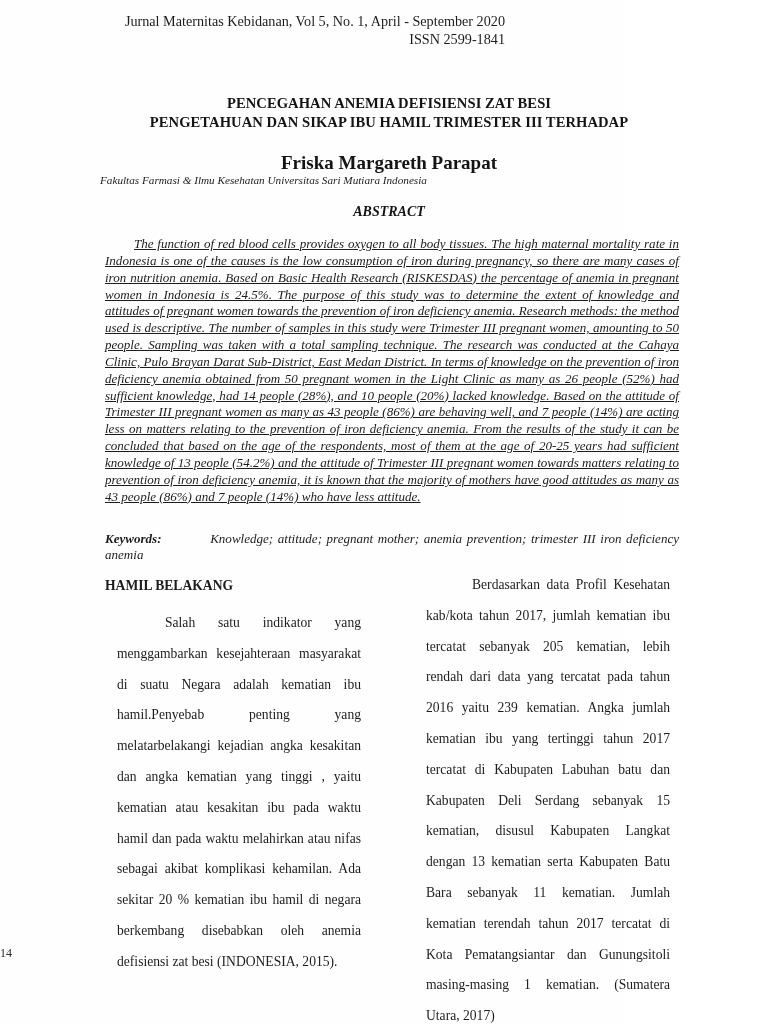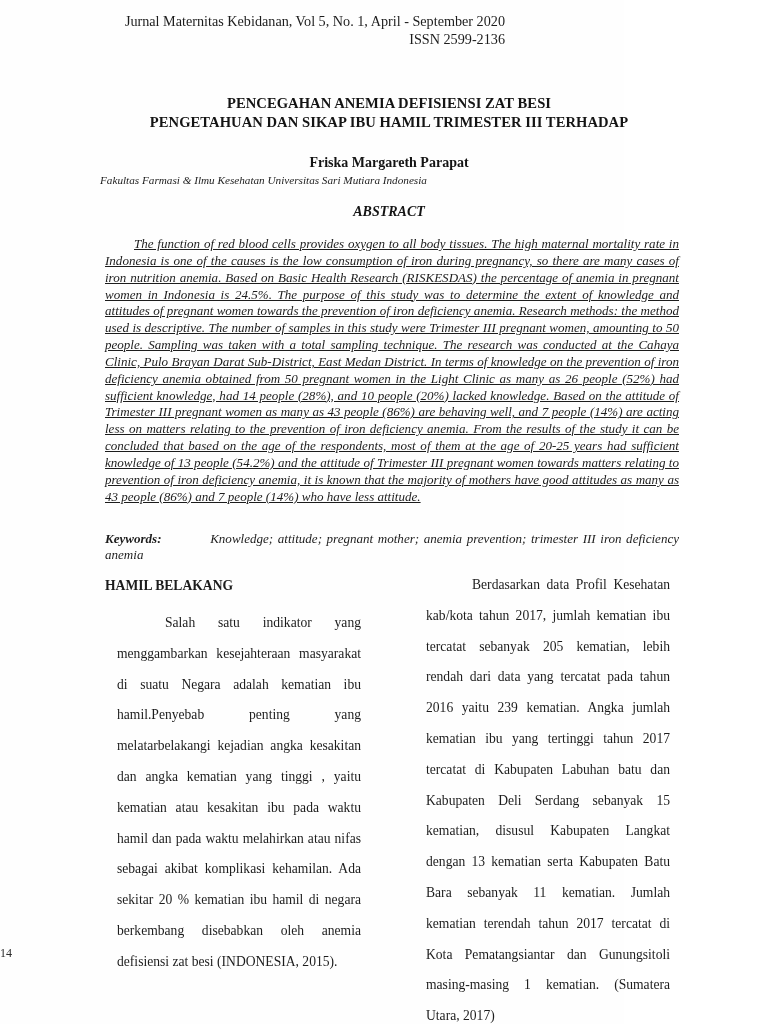--- a/index.html
+++ b/index.html
@@ -41,21 +41,21 @@
       line-height: 19px;
       letter-spacing: 0.05px;
       color: #141414;
     }
     .author {
       position: absolute;
       left: 100px; width: 578px;
       top: 154px;
       text-align: center;
       font-weight: bold;
-      font-size: 14px;
+      font-size: 19px;
       line-height: 18px;
       color: #141414;
     }
     .affiliation {
       position: absolute;
       left: 100px; width: 578px;
       top: 173px;
       font-style: italic;
       font-size: 11.2px;
       line-height: 14px;
@@ -137,21 +137,21 @@
       color: #2a2a2a;
     }
   </style>
 </head>
 <body>
 
 <div class="page">
 
   <div class="journal-header">
     <div>Jurnal Maternitas Kebidanan, Vol 5, No. 1, April - September 2020</div>
-    <div>ISSN 2599-2136</div>
+    <div>ISSN 2599-1841</div>
   </div>
 
   <div class="title">
     <div>PENCEGAHAN ANEMIA DEFISIENSI ZAT BESI</div>
     <div>PENGETAHUAN DAN SIKAP IBU HAMIL TRIMESTER III TERHADAP</div>
   </div>
 
   <div class="author">Friska Margareth Parapat</div>
   <div class="affiliation">Fakultas Farmasi &amp; Ilmu Kesehatan Universitas Sari Mutiara Indonesia</div>
 

